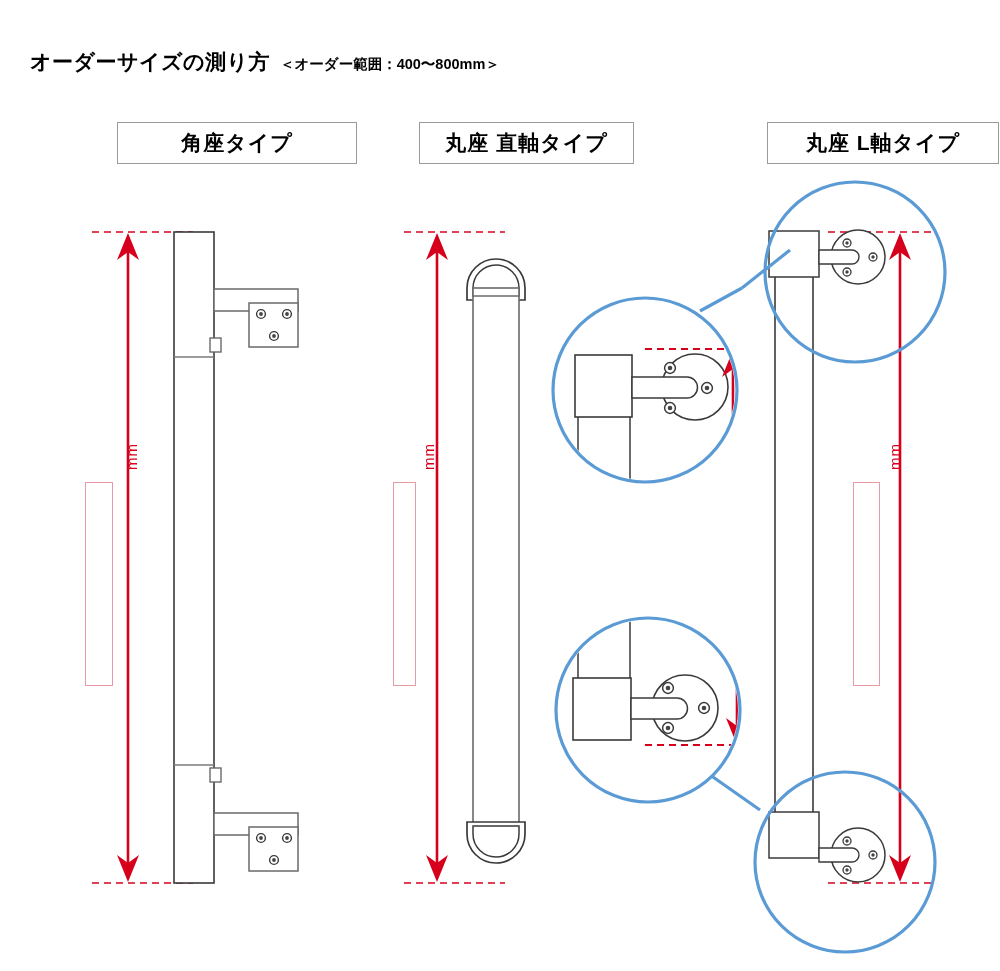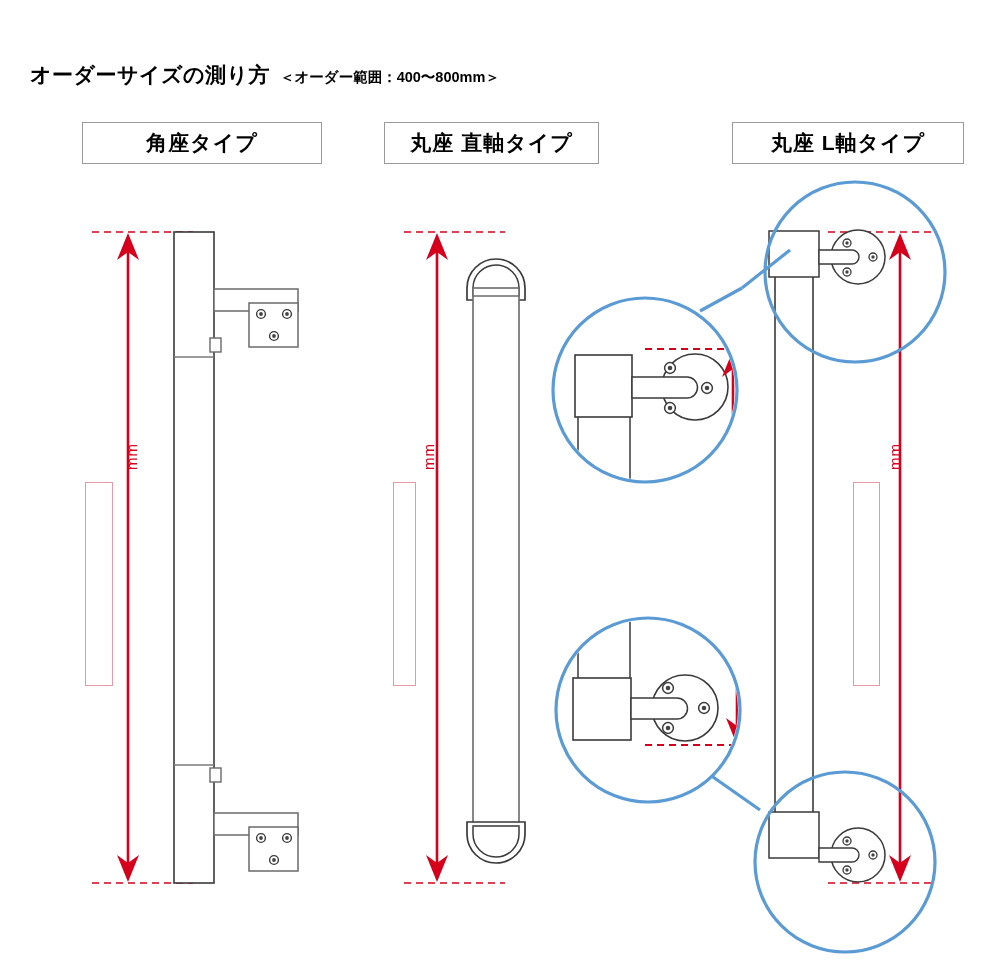--- a/index.html
+++ b/index.html
@@ -22,21 +22,20 @@
   }
   
   .title-row {
     position: absolute;
     left: 30px;
     top: 48px;
     display: flex;
     align-items: baseline;
     gap: 10px;
     white-space: nowrap;
-    margin-top: 13px;
   }
   .title-main {
     font-size: 21px;
     font-weight: bold;
     letter-spacing: 0.5px;
   }
   .title-sub {
     font-size: 14.5px;
     font-weight: bold;
     letter-spacing: 0px;
@@ -48,20 +47,21 @@
     border: 1.5px solid #9a9a9a;
     background: #ffffff;
     display: flex;
     align-items: center;
     justify-content: center;
     font-size: 21px;
     font-weight: 600;
     letter-spacing: 1px;
     height: 42px;
     box-sizing: border-box;
+    margin-left: 35px;
   }
   #hdr-1 { left: 82px;  top: 122px; width: 240px; }
   #hdr-2 { left: 384px; top: 122px; width: 215px; }
   #hdr-3 { left: 732px; top: 122px; width: 232px; }
 
   
   #drawing {
     position: absolute;
     left: 0;
     top: 0;

